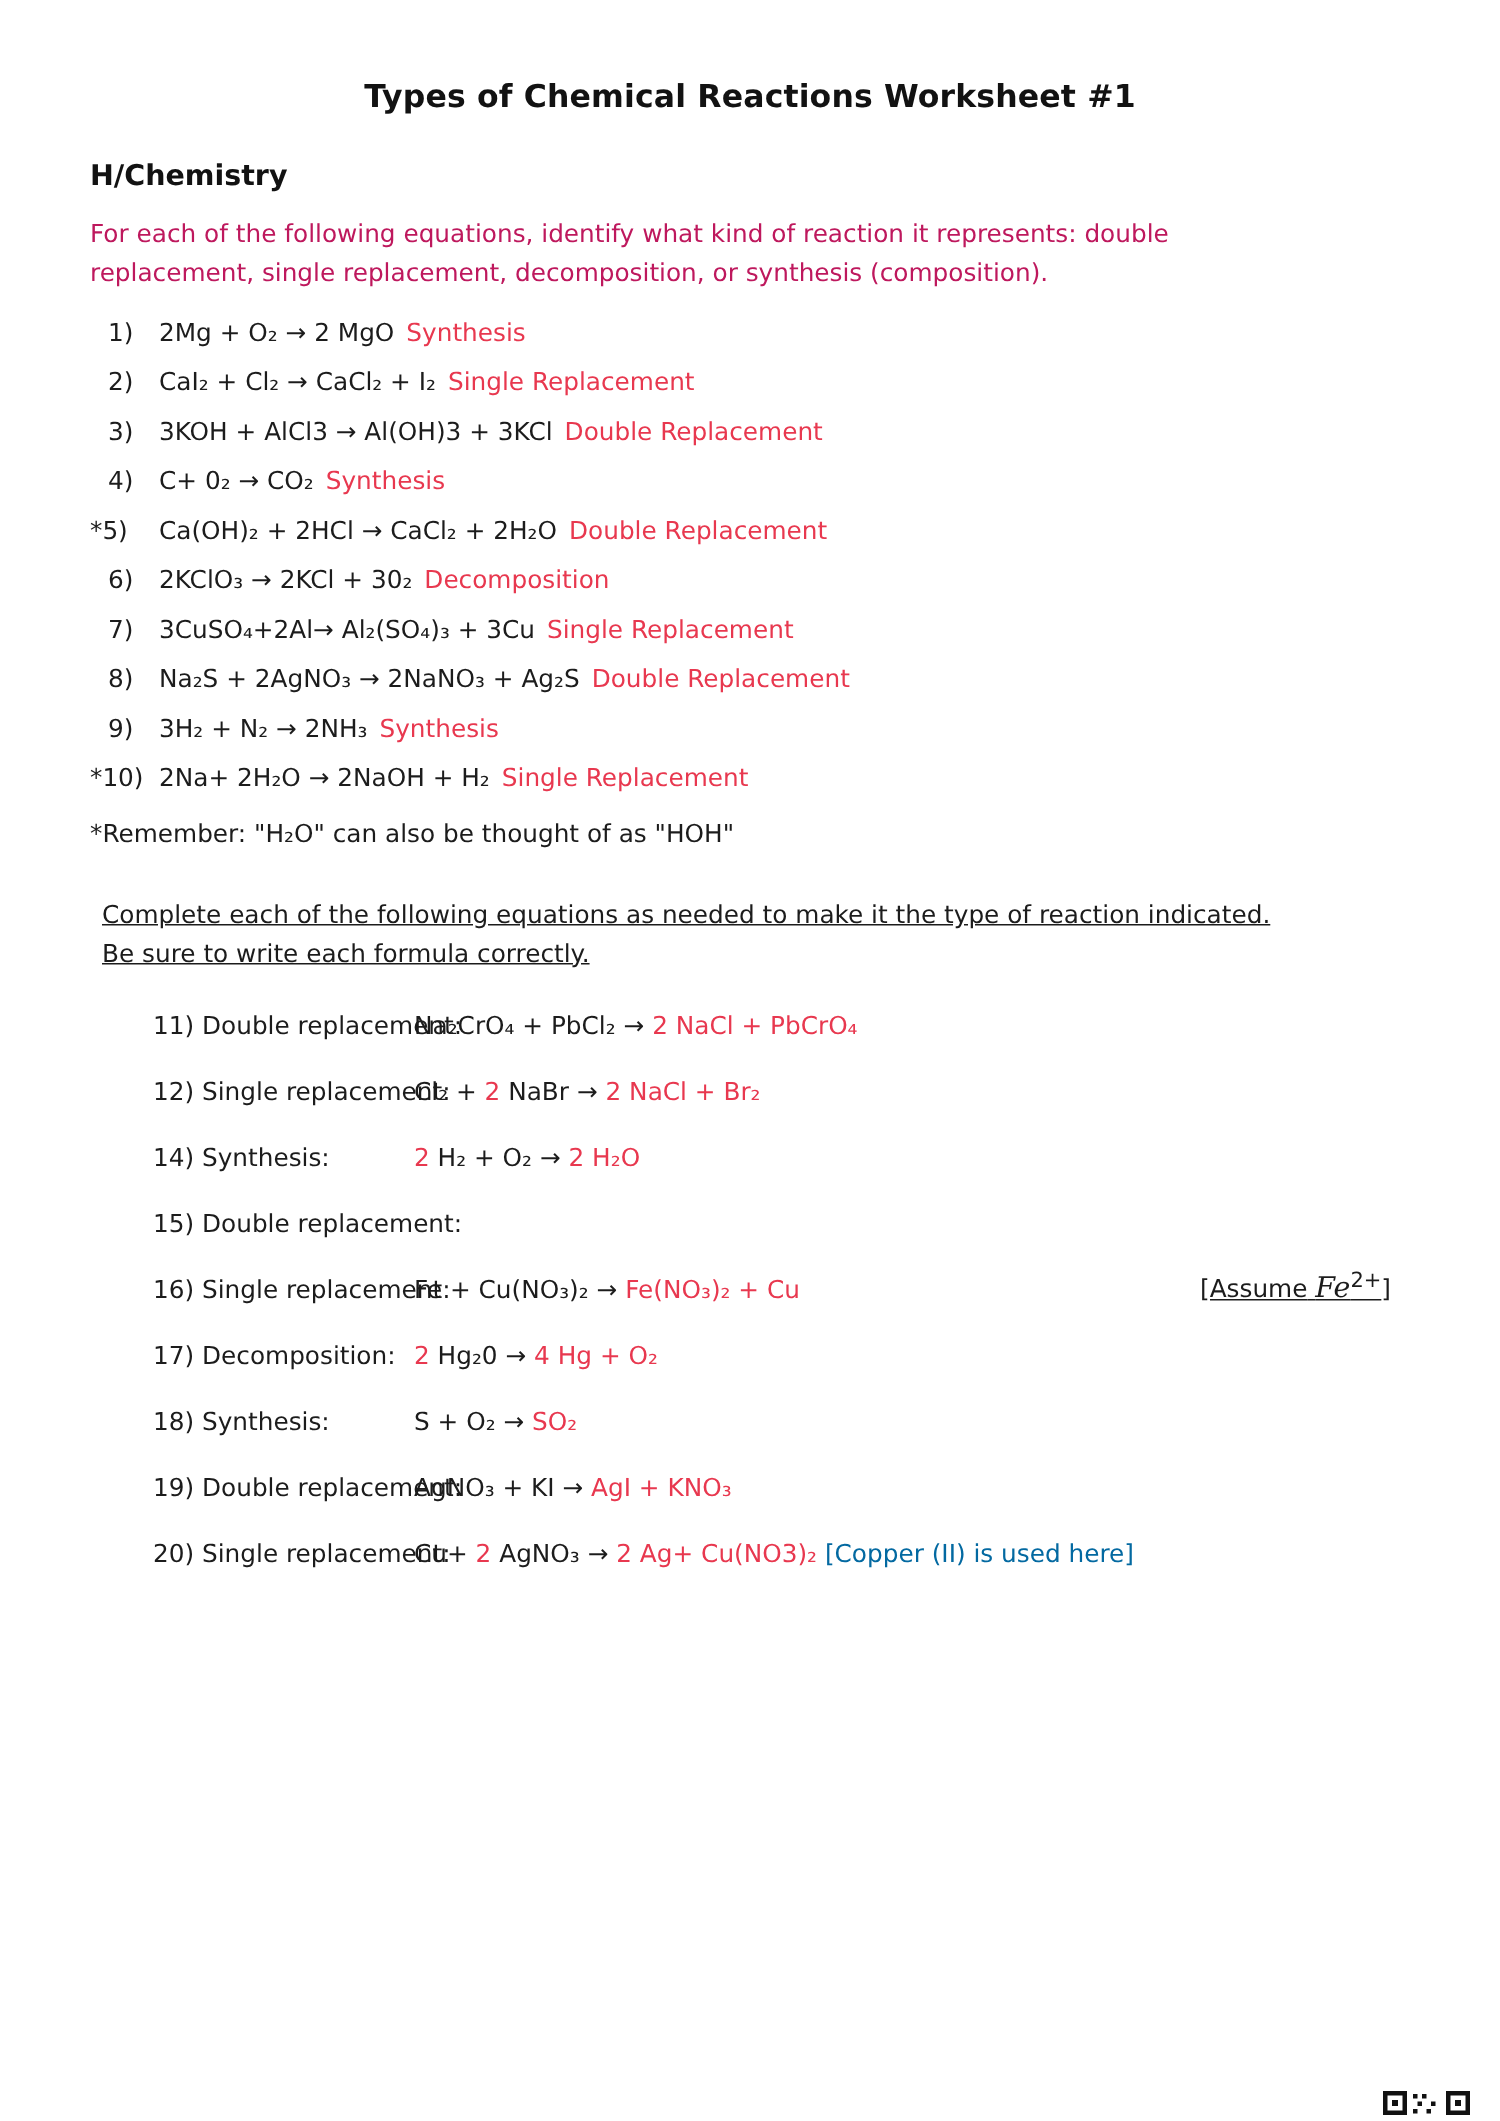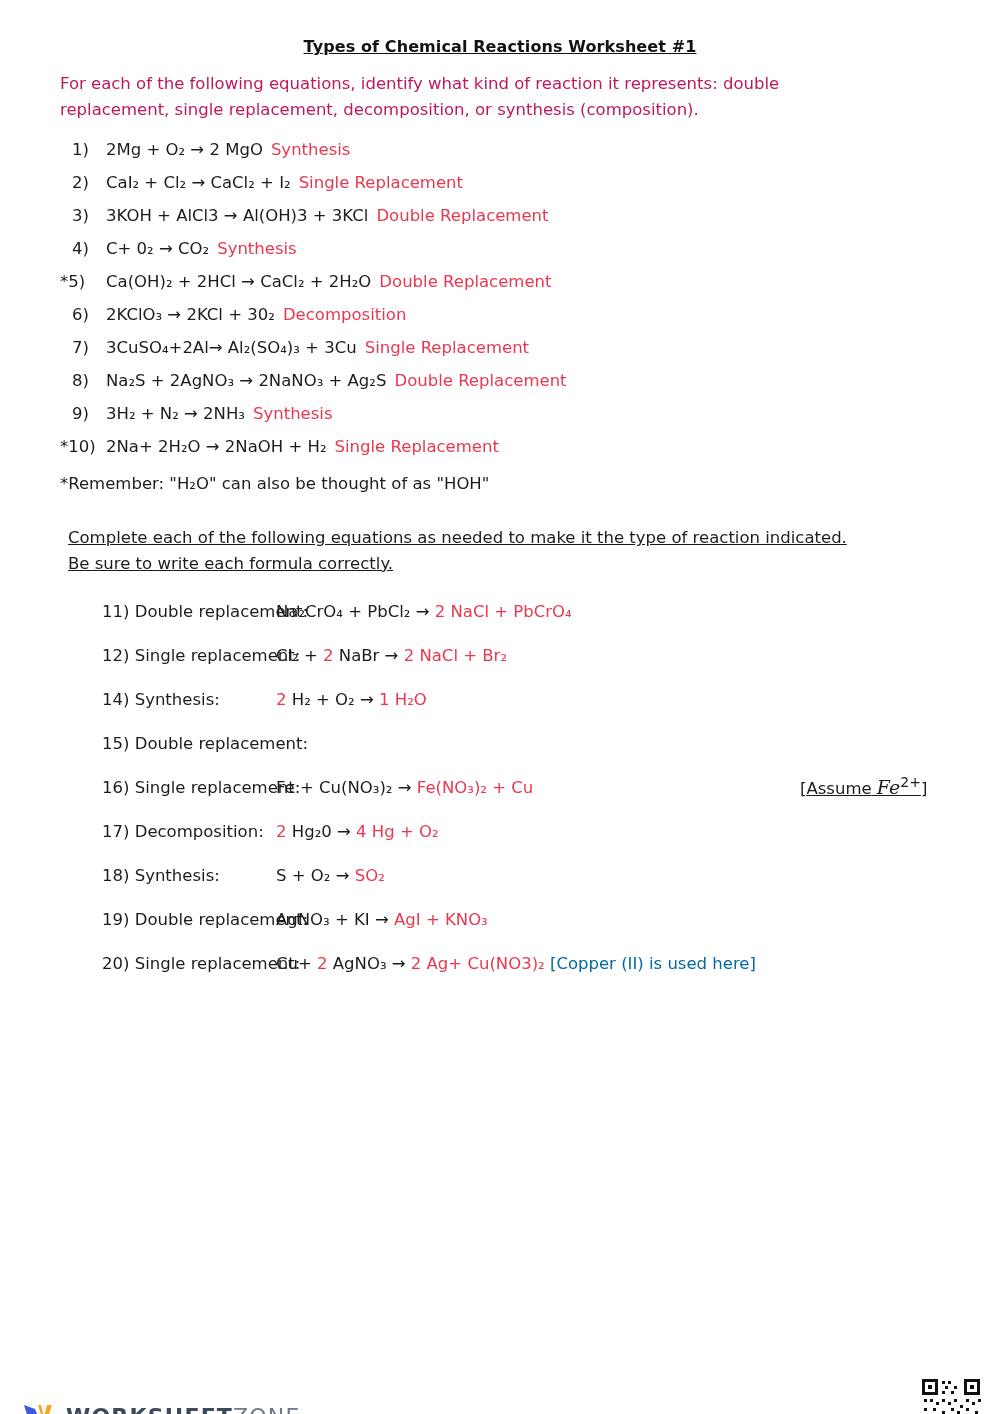--- a/index.html
+++ b/index.html
@@ -17,26 +17,25 @@
   }
   .page {
     position: relative;
     width: 1000px;
     height: 1414px;
     box-sizing: border-box;
     padding: 0 40px;
   }
   .title {
     text-align: center;
-    font-size: 16px;
+    font-size: 21px;
     font-weight: bold;
-    margin-top: 37px;
+    margin-top: 52px;
     letter-spacing: 0.1px;
     color: #121212;
-    text-decoration: underline;
   }
   .subject {
     font-size: 19px;
     font-weight: bold;
     margin-top: 30px;
     margin-left: 20px;
     color: #121212;
   }
   .intro {
     margin-top: 15px;
@@ -166,20 +165,21 @@
     height: 62px;
   }
 </style>
 </head>
 <body>
 
 <div class="page">
 
   <div class="title">Types of Chemical Reactions Worksheet #1</div>
 
+  <div class="subject">H/Chemistry</div>
 
   <div class="intro">For each of the following equations, identify what kind of reaction it represents: double replacement, single replacement, decomposition, or synthesis (composition).</div>
 
   <div class="qlist">
 
     <div class="qrow">
       <span class="qnum">1)</span>
       <span class="qeq">2Mg + O₂ → 2 MgO</span>
       <span class="ans">Synthesis</span>
     </div>
@@ -255,21 +255,21 @@
     </div>
 
     <div class="prow">
       <span class="plabel">12) Single replacement:</span>
       <span class="pbody"><span>Cl₂ + </span><span class="ans">2</span><span> NaBr → </span><span class="ans">2 NaCl + Br₂</span><span></span></span>
     </div>
 
 
     <div class="prow">
       <span class="plabel">14) Synthesis:</span>
-      <span class="pbody"><span></span><span class="ans">2</span><span> H₂ + O₂ → </span><span class="ans">1 H₂O</span><span></span></span>
+      <span class="pbody"><span></span><span class="ans">2</span><span> H₂ + O₂ → </span><span class="ans">2 H₂O</span><span></span></span>
     </div>
 
     <div class="prow">
       <span class="plabel">15) Double replacement:</span>
     </div>
 
     <div class="prow">
       <span class="plabel">16) Single replacement:</span>
       <span class="pbody"><span>Fe + Cu(NO₃)₂  → </span><span class="ans">Fe(NO₃)₂ + Cu</span></span>
       <span class="assume"><span>[Assume</span> <i>Fe</i><sup>2+</sup><span>]</span></span>

